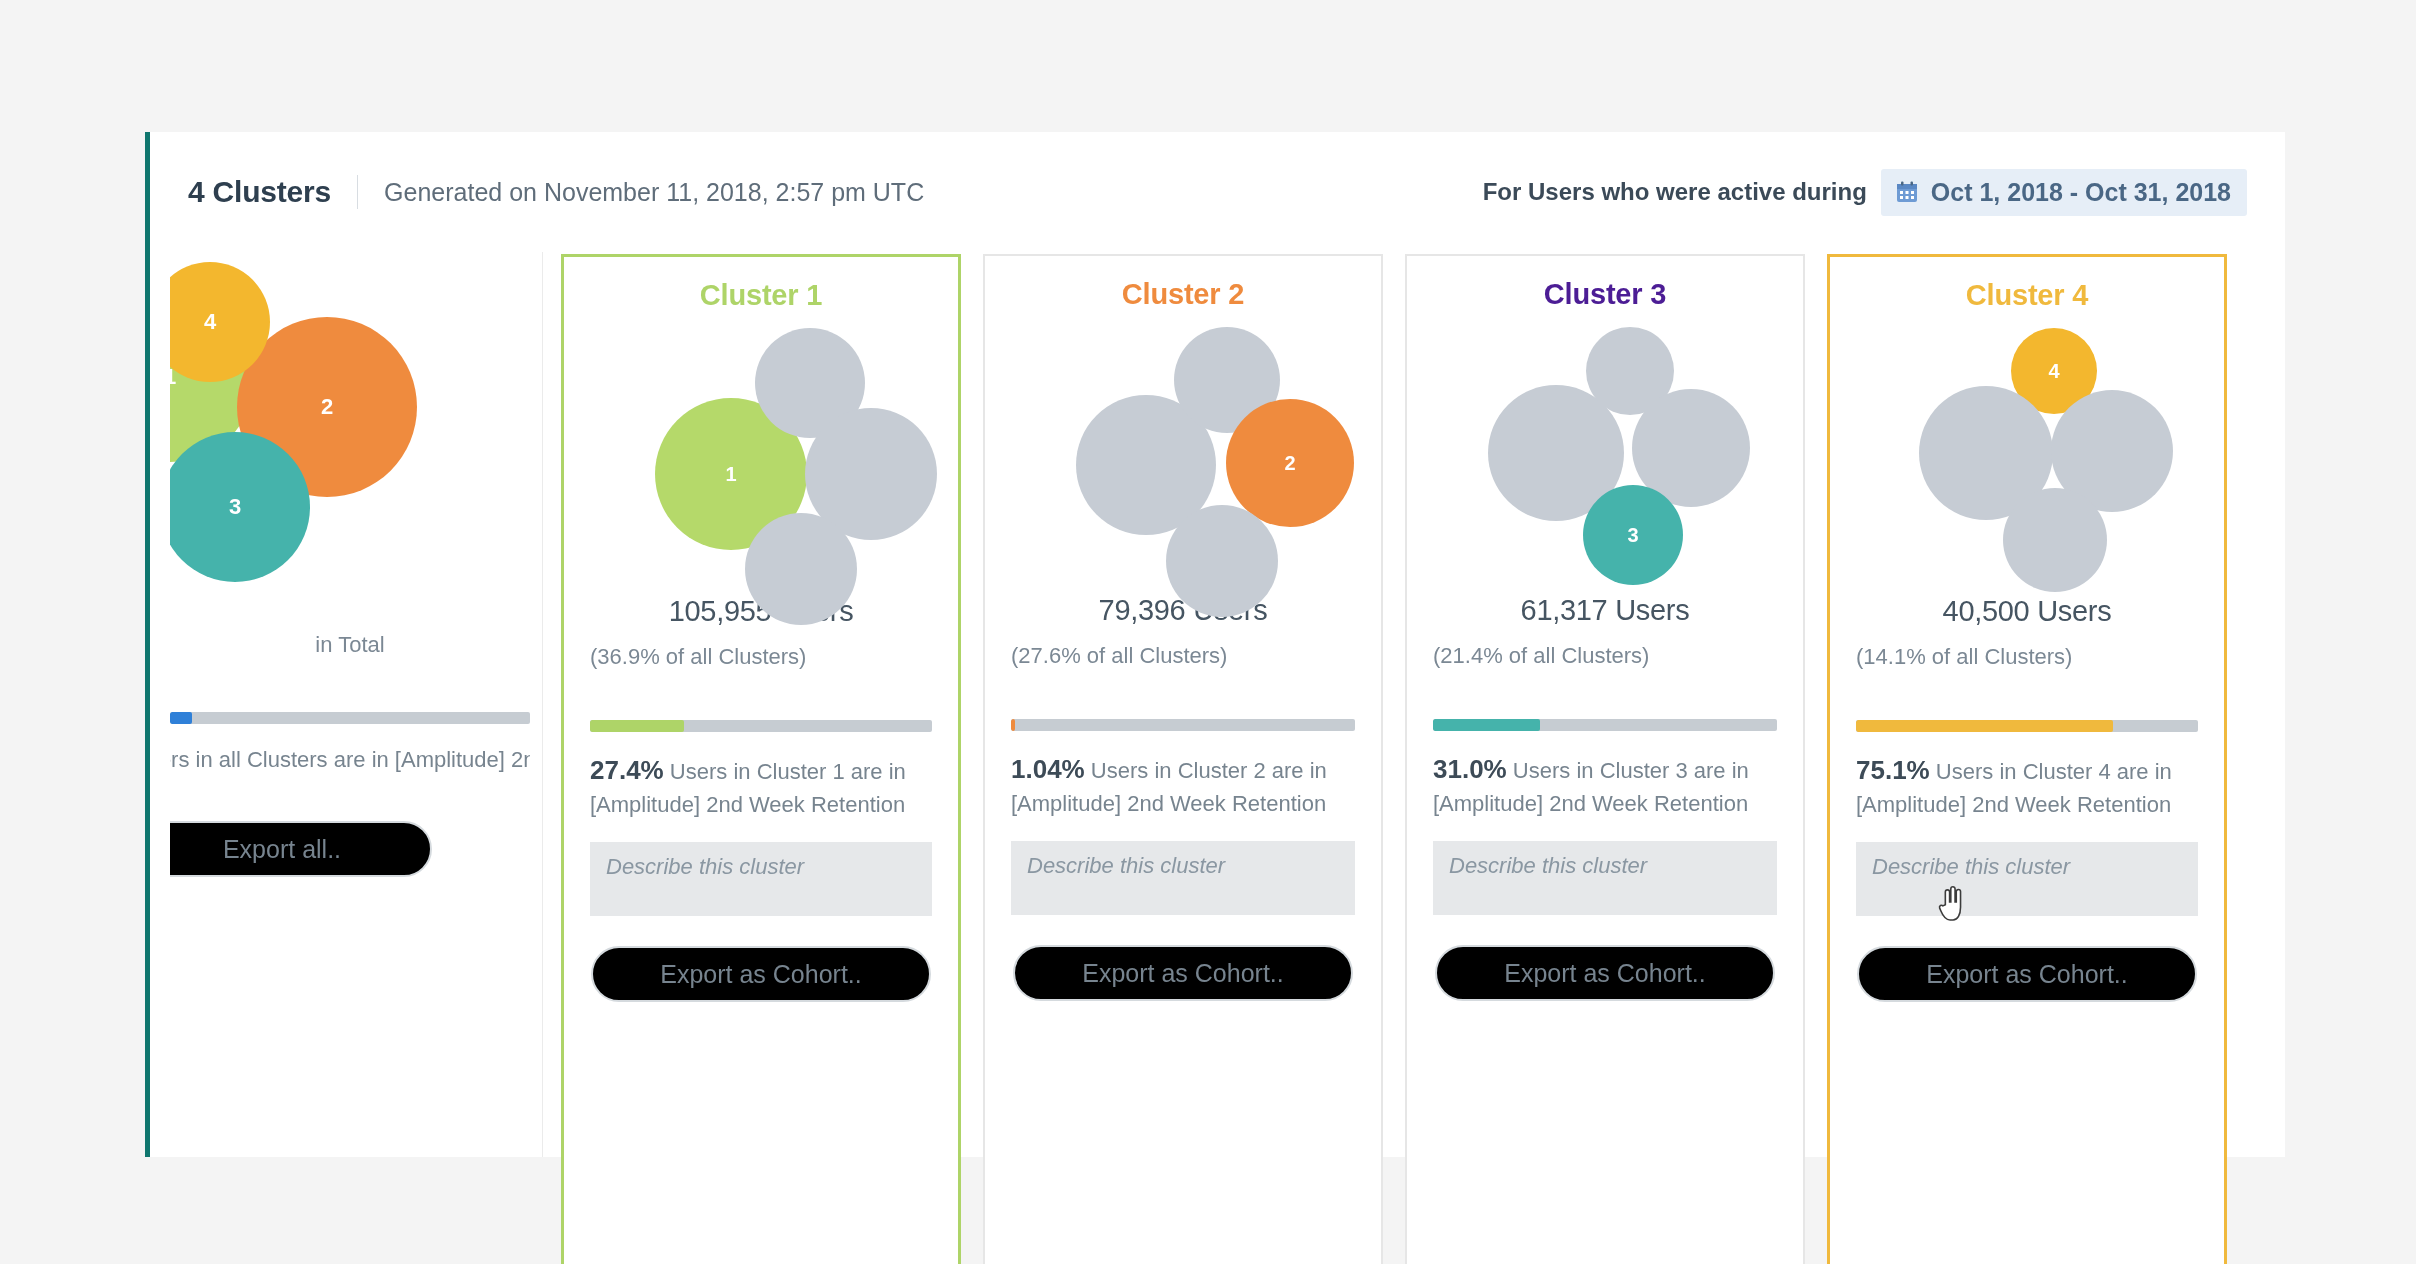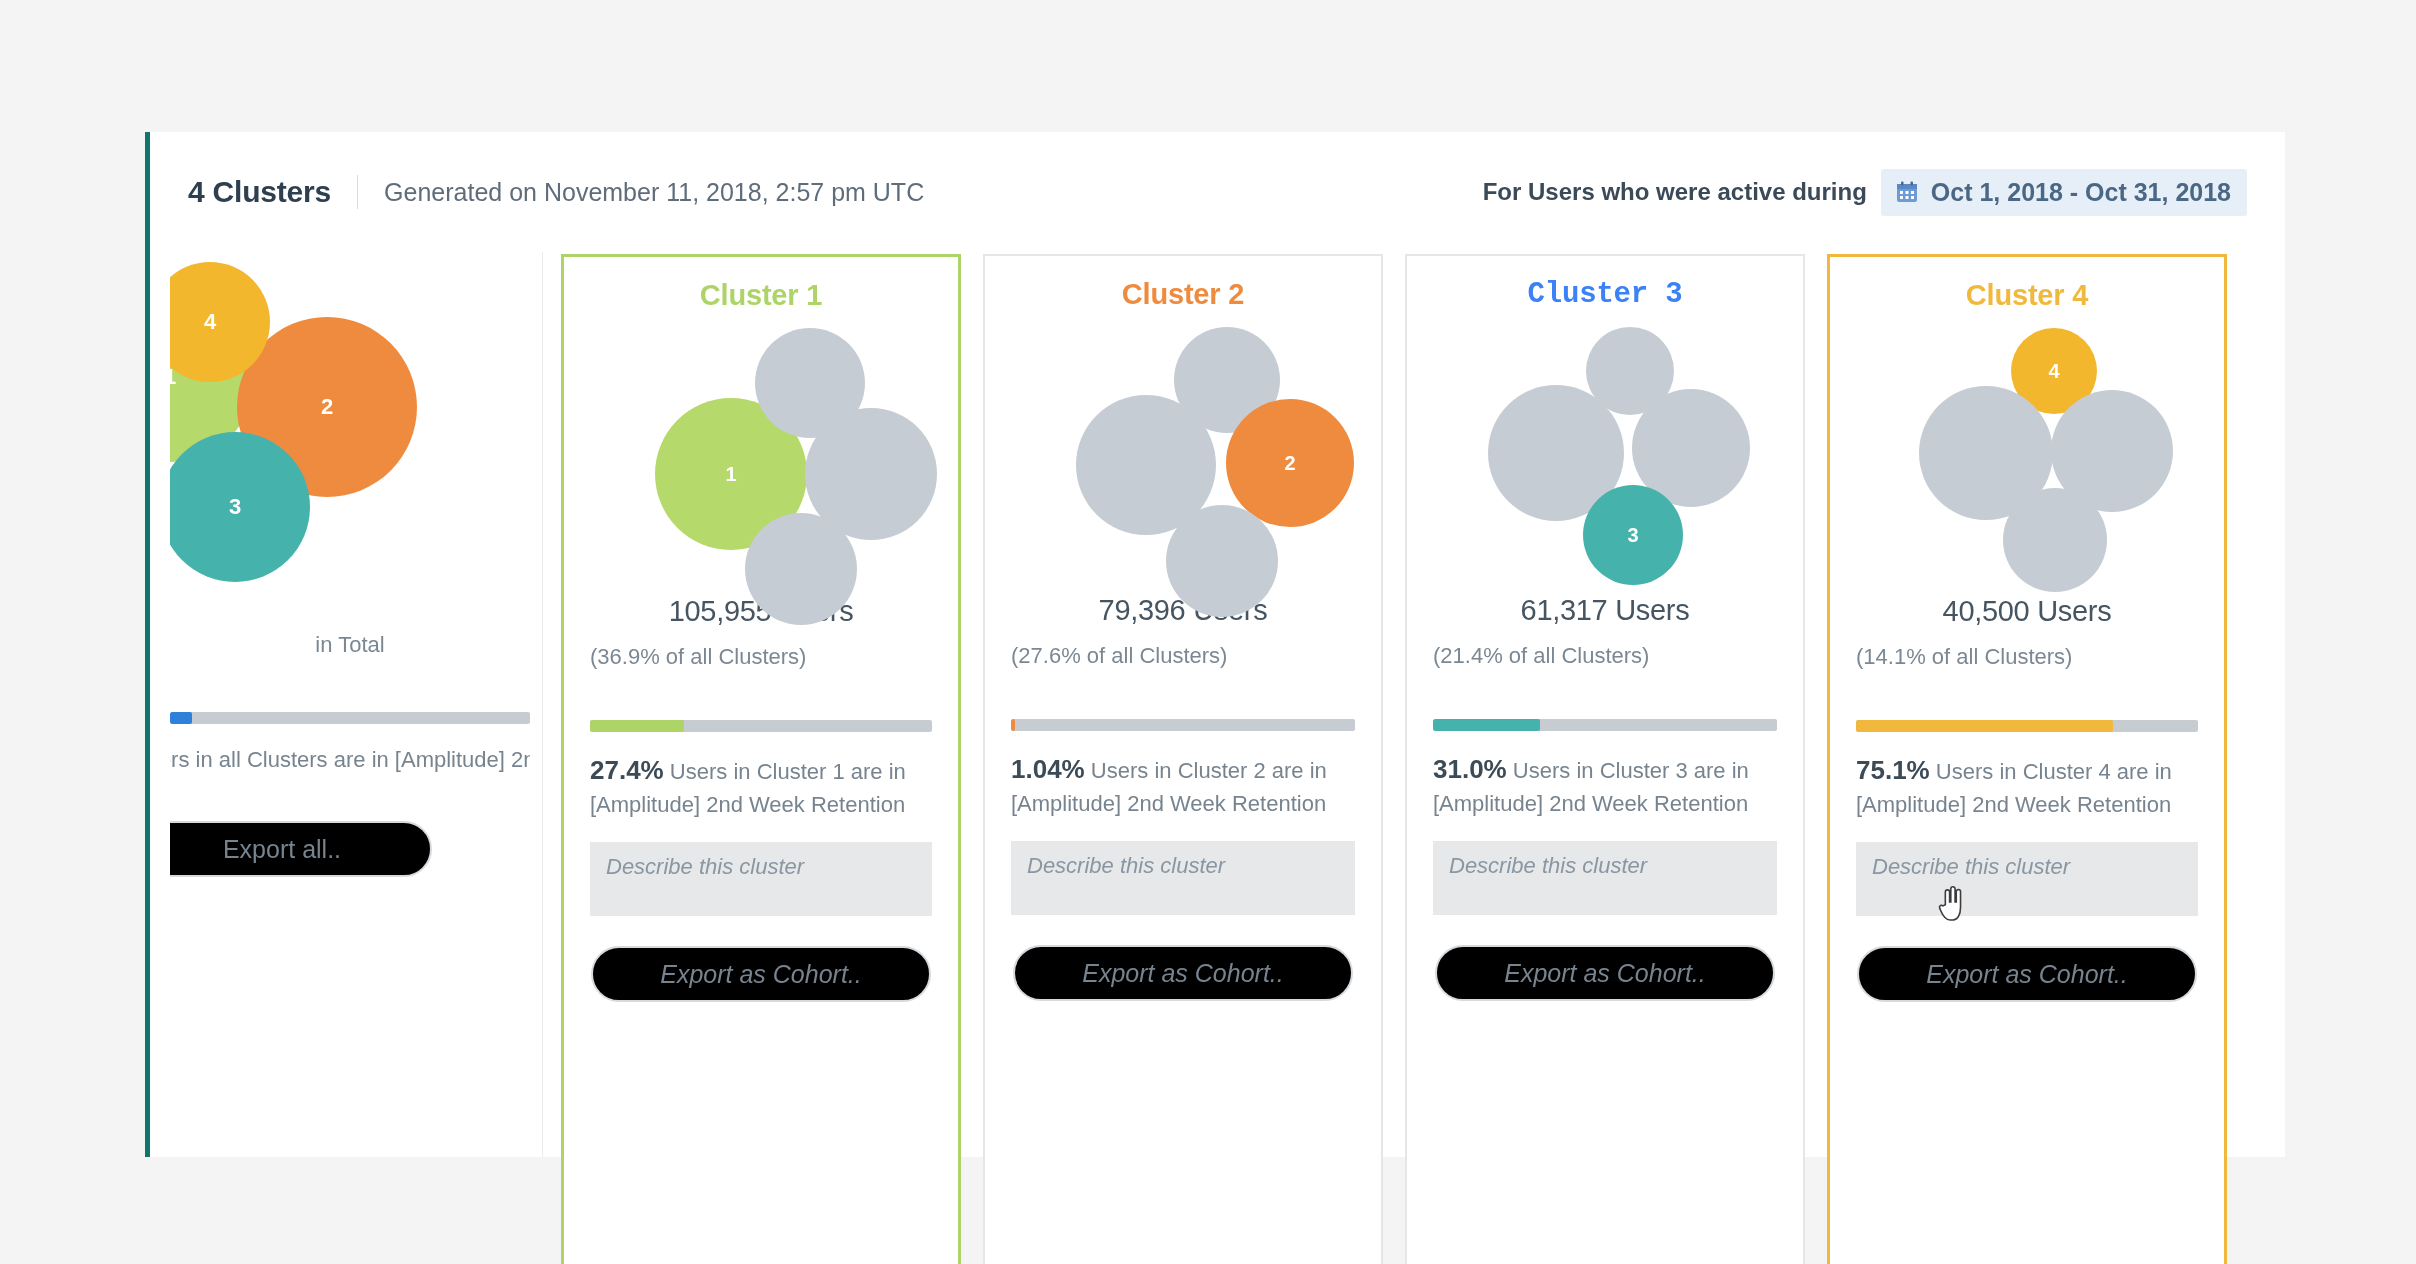--- a/index.html
+++ b/index.html
@@ -234,21 +234,21 @@
     width: 100%;
     padding: 12px 16px;
     font-size: 22px;
     font-style: italic;
     color: #8a97a2;
     font-family: "Liberation Sans", sans-serif;
     resize: none;
   }
   .describe::placeholder { color: #8a97a2; font-style: italic; }
   .card-export { margin-top: 26px; display:flex; justify-content:center; }
-  .card-export .btn-pill { width: 340px; font-style: italic; }
+  .card-export .btn-pill { width: 340px; }
 
   .cursor {
     position: absolute;
     left: 1935px;
     top: 886px;
     width: 34px;
     height: 40px;
     pointer-events: none;
     z-index: 50;
   }
@@ -331,21 +331,21 @@
             <div class="bubble" style="left: 163px; top: 12px; width: 106px; height: 106px; background: rgb(198, 204, 212);"></div>
             <div class="bubble" style="left: 215px; top: 84px; width: 128px; height: 128px; background: rgb(239, 139, 62);">2</div>
             <div class="bubble" style="left: 155px; top: 190px; width: 112px; height: 112px; background: rgb(198, 204, 212);"></div>
           </div><div class="card-users">79,396 Users</div><div class="card-pct">(27.6% of all Clusters)</div><div class="card-bar-wrap">
             <div class="bar-track">
               <div class="bar-fill" style="width: 1.04%; background: rgb(239, 139, 62);"></div>
             </div>
           </div><div class="card-ret"><b>1.04%</b> Users in Cluster 2 are in [Amplitude] 2nd Week Retention</div><textarea class="describe" placeholder="Describe this cluster" style=""></textarea><div class="card-export">
             <button class="btn-pill">Export as Cohort..</button>
           </div></div>
-        <div class="card"><div class="card-title" style="color: #3b82f6; font-family: Liberation Mono, monospace;">Cluster 3</div><div class="card-bubbles">
+        <div class="card"><div class="card-title" style="color: #4c1d95;">Cluster 3</div><div class="card-bubbles">
             <div class="bubble" style="left: 55px; top: 70px; width: 136px; height: 136px; background: rgb(198, 204, 212);"></div>
             <div class="bubble" style="left: 153px; top: 12px; width: 88px; height: 88px; background: rgb(198, 204, 212);"></div>
             <div class="bubble" style="left: 199px; top: 74px; width: 118px; height: 118px; background: rgb(198, 204, 212);"></div>
             <div class="bubble" style="left: 150px; top: 170px; width: 100px; height: 100px; background: rgb(69, 179, 171);">3</div>
           </div><div class="card-users">61,317 Users</div><div class="card-pct">(21.4% of all Clusters)</div><div class="card-bar-wrap">
             <div class="bar-track">
               <div class="bar-fill" style="width: 31%; background: rgb(69, 179, 171);"></div>
             </div>
           </div><div class="card-ret"><b>31.0%</b> Users in Cluster 3 are in [Amplitude] 2nd Week Retention</div><textarea class="describe" placeholder="Describe this cluster" style=""></textarea><div class="card-export">
             <button class="btn-pill">Export as Cohort..</button>

